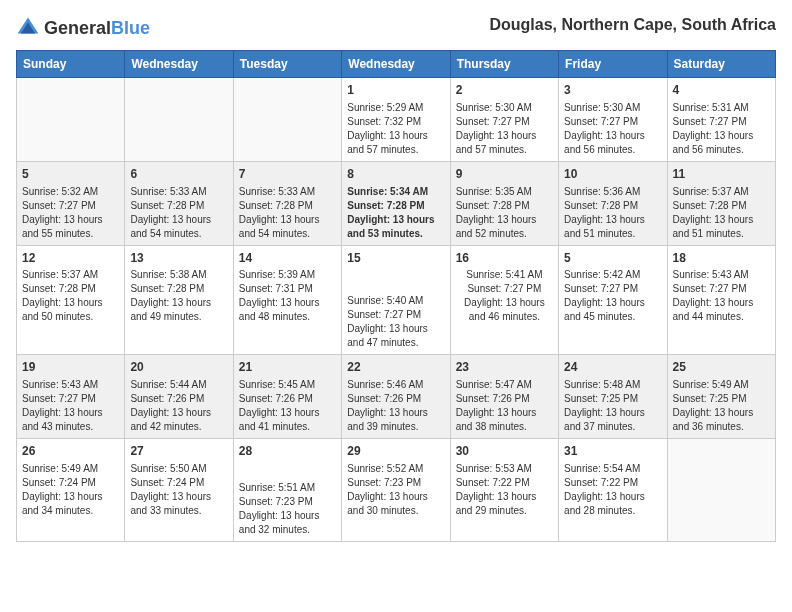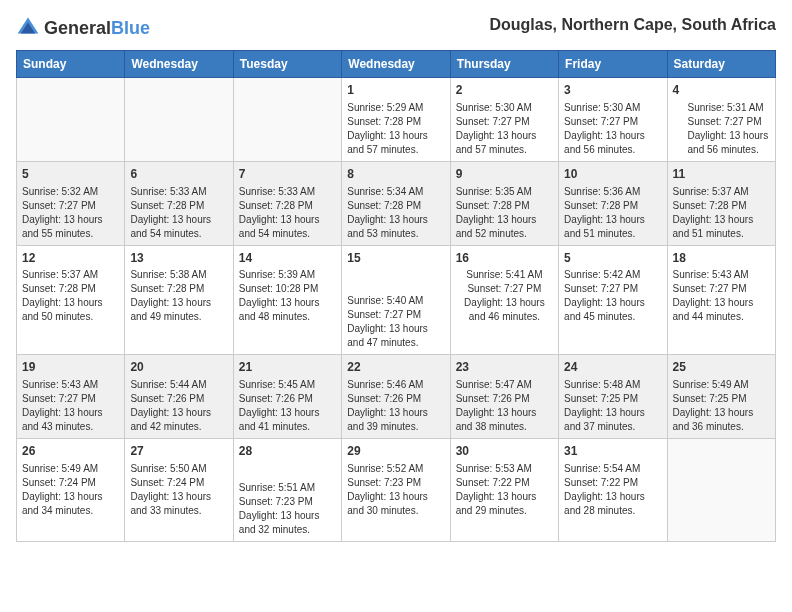--- a/index.html
+++ b/index.html
@@ -118,41 +118,41 @@
       </tr>
   </thead>
   <tbody id="calendar-body">
   <tr>
         <td class="empty"></td>
         <td class="empty"></td>
         <td class="empty"></td>
         <td>
           <div class="day-number">1</div>
           <div class="day-info" style="white-space: pre-line;">Sunrise: 5:29 AM
-Sunset: 7:28 PM
+Sunset: 7:32 PM
 Daylight: 13 hours
 and 57 minutes.</div>
         </td>
         <td>
           <div class="day-number">2</div>
           <div class="day-info" style="white-space: pre-line;">Sunrise: 5:30 AM
 Sunset: 7:27 PM
 Daylight: 13 hours
 and 57 minutes.</div>
         </td>
         <td>
           <div class="day-number">3</div>
           <div class="day-info" style="white-space: pre-line;">Sunrise: 5:30 AM
 Sunset: 7:27 PM
 Daylight: 13 hours
 and 56 minutes.</div>
         </td>
         <td>
           <div class="day-number">4</div>
-          <div class="day-info" style="white-space: pre-line; margin-left: 15px;">Sunrise: 5:31 AM
+          <div class="day-info" style="white-space: pre-line;">Sunrise: 5:31 AM
 Sunset: 7:27 PM
 Daylight: 13 hours
 and 56 minutes.</div>
         </td>
       </tr>
       <tr class="row-shaded">
         <td>
           <div class="day-number">5</div>
           <div class="day-info" style="white-space: pre-line;">Sunrise: 5:32 AM
 Sunset: 7:27 PM
@@ -168,21 +168,21 @@
         </td>
         <td>
           <div class="day-number">7</div>
           <div class="day-info" style="white-space: pre-line;">Sunrise: 5:33 AM
 Sunset: 7:28 PM
 Daylight: 13 hours
 and 54 minutes.</div>
         </td>
         <td>
           <div class="day-number">8</div>
-          <div class="day-info" style="white-space: pre-line;">Sunrise: 5:34 AM
+          <div class="day-info" style="white-space: pre-line; font-weight: bold;">Sunrise: 5:34 AM
 Sunset: 7:28 PM
 Daylight: 13 hours
 and 53 minutes.</div>
         </td>
         <td>
           <div class="day-number">9</div>
           <div class="day-info" style="white-space: pre-line;">Sunrise: 5:35 AM
 Sunset: 7:28 PM
 Daylight: 13 hours
 and 52 minutes.</div>
@@ -213,21 +213,21 @@
         <td>
           <div class="day-number">13</div>
           <div class="day-info" style="white-space: pre-line;">Sunrise: 5:38 AM
 Sunset: 7:28 PM
 Daylight: 13 hours
 and 49 minutes.</div>
         </td>
         <td>
           <div class="day-number">14</div>
           <div class="day-info" style="white-space: pre-line;">Sunrise: 5:39 AM
-Sunset: 10:28 PM
+Sunset: 7:31 PM
 Daylight: 13 hours
 and 48 minutes.</div>
         </td>
         <td>
           <div class="day-number">15</div>
           <div class="day-info" style="white-space: pre-line; margin-top: 28px;">Sunrise: 5:40 AM
 Sunset: 7:27 PM
 Daylight: 13 hours
 and 47 minutes.</div>
         </td>

